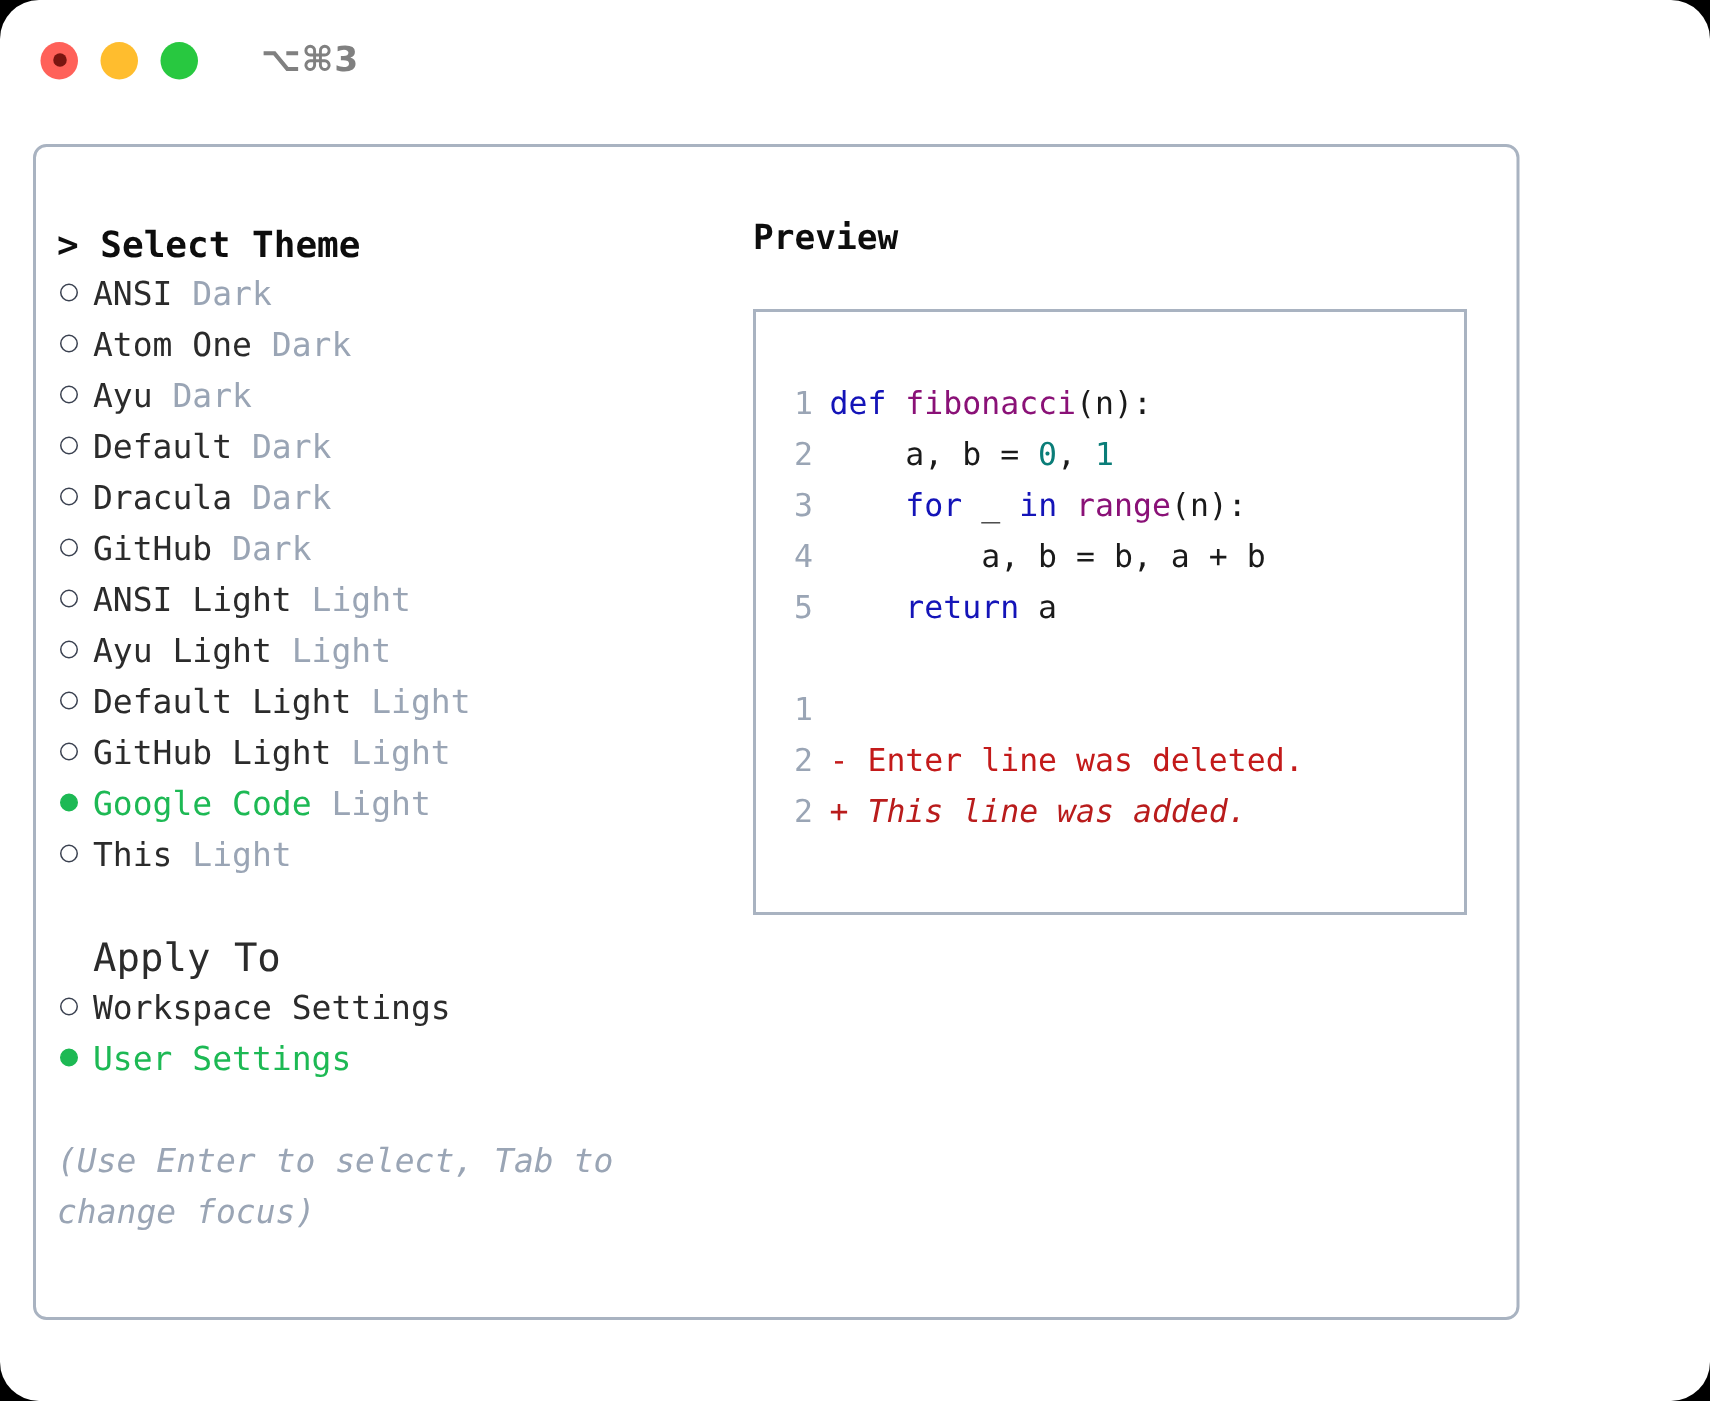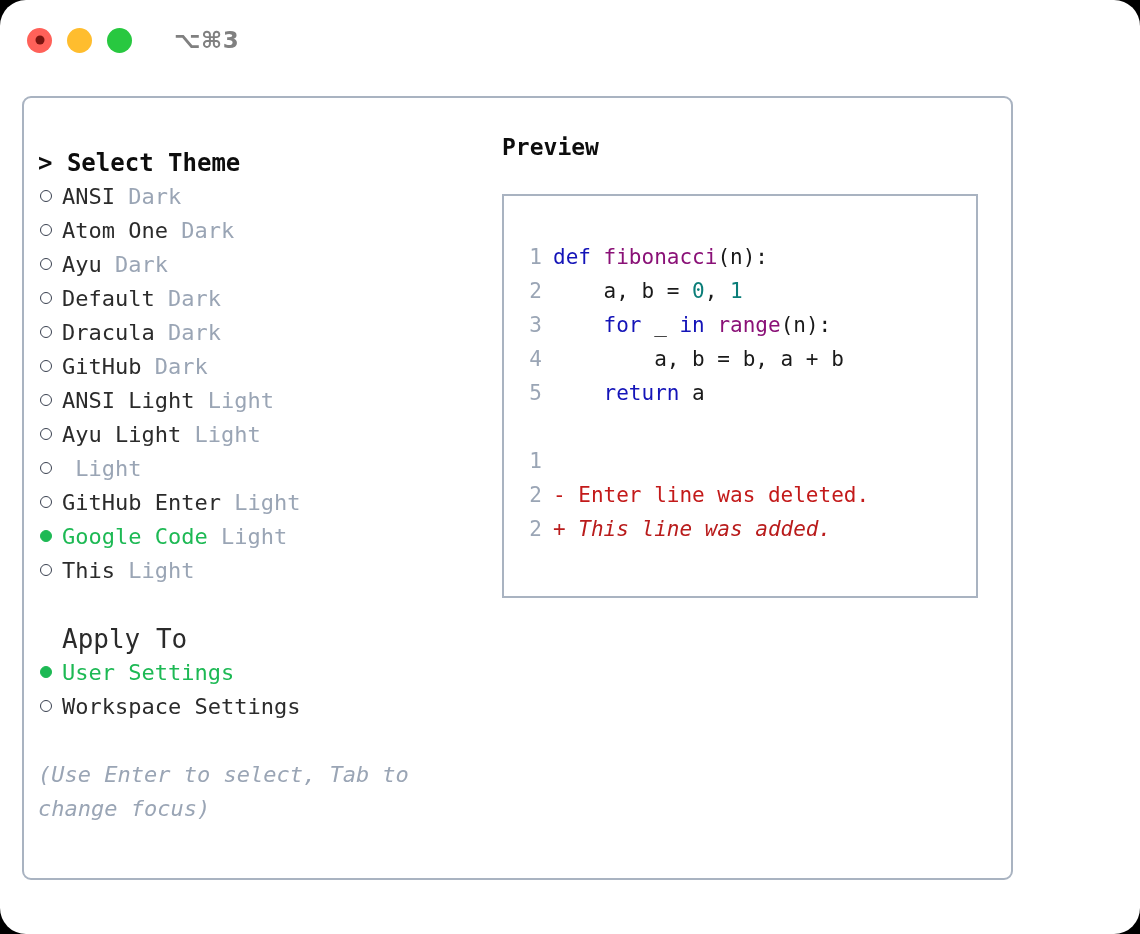--- a/index.html
+++ b/index.html
@@ -143,21 +143,21 @@
     line-height: 34px;
     width: 410px;
     white-space: pre-wrap;
     font-style: italic;
   }
 
   
   .right {
     position: absolute;
     left: 478px;
-    top: 32px;
+    top: 44px;
     width: 500px;
   }
   .preview-title {
     font-size: 23px;
     font-weight: bold;
     color: #0d0d0d;
     line-height: 34px;
     white-space: pre;
   }
   .preview-box {
@@ -216,31 +216,31 @@
         <div class="heading">&gt; Select Theme</div>
         <div id="theme-list">
             <div class="opt-row"><span class="marker"><span class="circ"></span></span><span class="opt-label">ANSI</span><span> </span><span class="opt-mode">Dark</span></div>
             <div class="opt-row"><span class="marker"><span class="circ"></span></span><span class="opt-label">Atom One</span><span> </span><span class="opt-mode">Dark</span></div>
             <div class="opt-row"><span class="marker"><span class="circ"></span></span><span class="opt-label">Ayu</span><span> </span><span class="opt-mode">Dark</span></div>
             <div class="opt-row"><span class="marker"><span class="circ"></span></span><span class="opt-label">Default</span><span> </span><span class="opt-mode">Dark</span></div>
             <div class="opt-row"><span class="marker"><span class="circ"></span></span><span class="opt-label">Dracula</span><span> </span><span class="opt-mode">Dark</span></div>
             <div class="opt-row"><span class="marker"><span class="circ"></span></span><span class="opt-label">GitHub</span><span> </span><span class="opt-mode">Dark</span></div>
             <div class="opt-row"><span class="marker"><span class="circ"></span></span><span class="opt-label">ANSI Light</span><span> </span><span class="opt-mode">Light</span></div>
             <div class="opt-row"><span class="marker"><span class="circ"></span></span><span class="opt-label">Ayu Light</span><span> </span><span class="opt-mode">Light</span></div>
-            <div class="opt-row"><span class="marker"><span class="circ"></span></span><span> </span><span class="opt-mode">Light</span></div>
-            <div class="opt-row"><span class="marker"><span class="circ"></span></span><span class="opt-label">GitHub Enter</span><span> </span><span class="opt-mode">Light</span></div>
+            <div class="opt-row"><span class="marker"><span class="circ"></span></span><span class="opt-label">Default Light</span><span> </span><span class="opt-mode">Light</span></div>
+            <div class="opt-row"><span class="marker"><span class="circ"></span></span><span class="opt-label">GitHub Light</span><span> </span><span class="opt-mode">Light</span></div>
             <div class="opt-row"><span class="marker"><span class="circ filled"></span></span><span class="opt-label sel">Google Code</span><span> </span><span class="opt-mode">Light</span></div>
             <div class="opt-row"><span class="marker"><span class="circ"></span></span><span class="opt-label">This</span><span> </span><span class="opt-mode">Light</span></div>
           </div>
 
         <div class="spacer-md"></div>
         <div class="section-title">Apply To</div>
         <div id="apply-list">
+            <div class="opt-row"><span class="marker"><span class="circ"></span></span><span class="opt-label">Workspace Settings</span></div>
             <div class="opt-row"><span class="marker"><span class="circ filled"></span></span><span class="opt-label sel">User Settings</span></div>
-            <div class="opt-row"><span class="marker"><span class="circ"></span></span><span class="opt-label">Workspace Settings</span></div>
           </div>
 
         <div class="spacer-md"></div>
         <div class="hint">(Use Enter to select, Tab to change focus)</div>
       </div>
 
       <div class="right">
         <div class="preview-title">Preview</div>
         <div class="preview-box">
           <div class="code">

